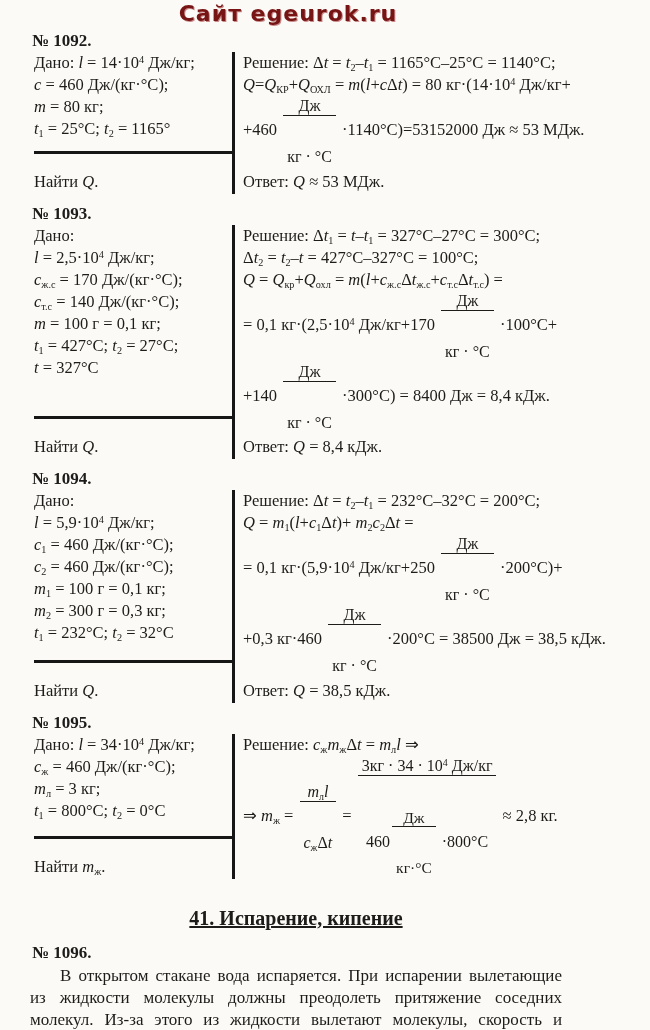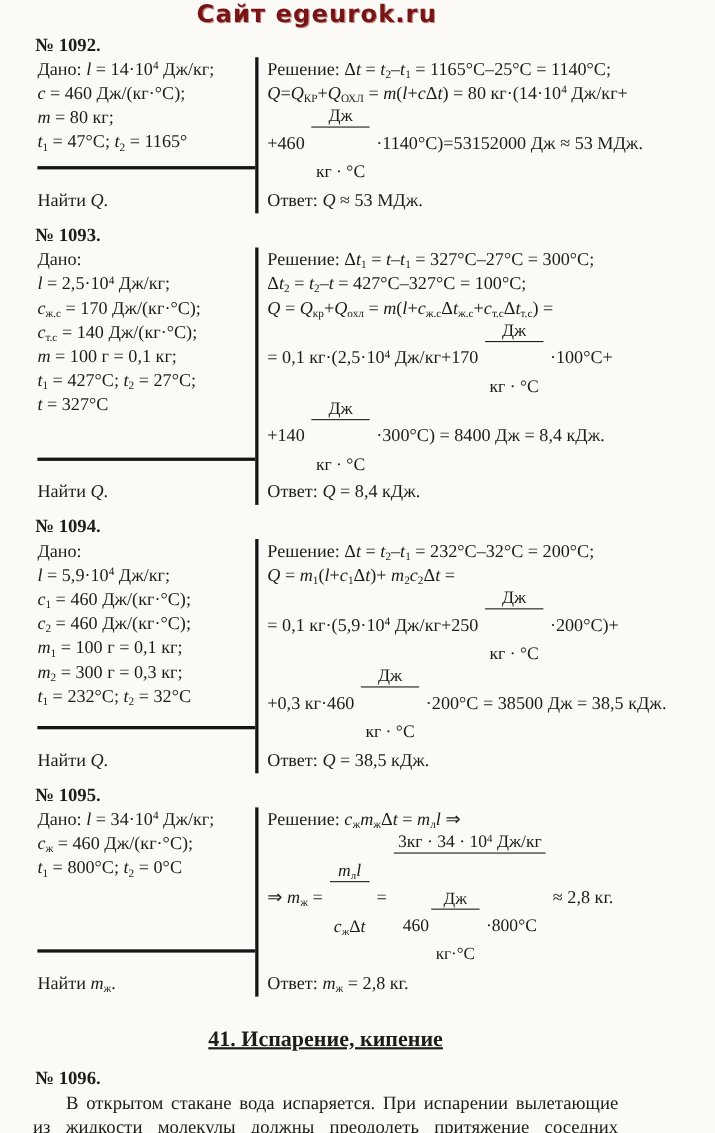--- a/index.html
+++ b/index.html
@@ -53,21 +53,21 @@
   <div class="content">
     <div>
         <section class="problem">
           <div class="prob-num">№ 1092.</div>
           <div class="prob-body">
             <div class="given-col">
               <div class="given-lines">
                 <div class="line"><span>Дано: </span><span class="it">l</span><span> = 14·10</span><sup>4</sup><span> Дж/кг;</span></div>
                 <div class="line"><span class="it">c</span><span> = 460 Дж/(кг·°С);</span></div>
                 <div class="line"><span class="it">m</span><span> = 80 кг;</span></div>
-                <div class="line"><span class="it">t</span><sub>1</sub><span> = 47°С; </span><span class="it">t</span><sub>2</sub><span> = 1165°</span></div>
+                <div class="line"><span class="it">t</span><sub>1</sub><span> = 25°С; </span><span class="it">t</span><sub>2</sub><span> = 1165°</span></div>
               </div>
               <div class="line find"><span>Найти </span><span class="it">Q</span><span>.</span></div>
             </div>
             <div class="sol-col">
               <div class="line"><span>Решение: Δ</span><span class="it">t</span><span> = </span><span class="it">t</span><sub>2</sub><span>–</span><span class="it">t</span><sub>1</sub><span> = 1165°С–25°С = 1140°С;</span></div>
               <div class="line"><span class="it">Q</span><span>=</span><span class="it">Q</span><sub>КР</sub><span>+</span><span class="it">Q</span><sub>ОХЛ</sub><span> = </span><span class="it">m</span><span>(</span><span class="it">l</span><span>+</span><span class="it">c</span><span>Δ</span><span class="it">t</span><span>) = 80 кг·(14·10</span><sup>4</sup><span> Дж/кг+</span></div>
               <div class="line"><span>+460 </span><span class="frac"><span class="num"><span>Дж</span></span><span class="den"><span>кг · °С</span></span></span><span> ·1140°С)=53152000 Дж ≈ 53 МДж.</span></div>
               <div class="line otvet"><span>Ответ: </span><span class="it">Q</span><span> ≈ 53 МДж.</span></div>
             </div>
           </div>
@@ -121,28 +121,28 @@
             </div>
           </div>
         </section>
         <section class="problem">
           <div class="prob-num">№ 1095.</div>
           <div class="prob-body">
             <div class="given-col">
               <div class="given-lines">
                 <div class="line"><span>Дано: </span><span class="it">l</span><span> = 34·10</span><sup>4</sup><span> Дж/кг;</span></div>
                 <div class="line"><span class="it">c</span><sub>ж</sub><span> = 460 Дж/(кг·°С);</span></div>
+                <div class="line"><span class="it">m</span><sub>л</sub><span> = 3 кг;</span></div>
                 <div class="line"><span class="it">t</span><sub>1</sub><span> = 800°С; </span><span class="it">t</span><sub>2</sub><span> = 0°С</span></div>
               </div>
               <div class="line find"><span>Найти </span><span class="it">m</span><sub>ж</sub><span>.</span></div>
             </div>
             <div class="sol-col">
               <div class="line"><span>Решение: </span><span class="it">c</span><sub>ж</sub><span class="it">m</span><sub>ж</sub><span>Δ</span><span class="it">t</span><span> = </span><span class="it">m</span><sub>л</sub><span class="it">l</span><span> ⇒</span></div>
               <div class="line"><span>⇒ </span><span class="it">m</span><sub>ж</sub><span> = </span><span class="frac"><span class="num"><span class="it">m</span><sub>л</sub><span class="it">l</span></span><span class="den"><span class="it">c</span><sub>ж</sub><span>Δ</span><span class="it">t</span></span></span><span> = </span><span class="frac"><span class="num"><span>3кг · 34 · 10</span><sup>4</sup><span> Дж/кг</span></span><span class="den"><span>460</span><span class="frac"><span class="num"><span>Дж</span></span><span class="den"><span>кг·°С</span></span></span><span> ·800°С</span></span></span><span> ≈ 2,8 кг.</span></div>
-              <div class="line otvet"><span>Ответ: </span><span class="it">m</span><sub>ж</sub><span> = 2,8 кг.</span></div>
             </div>
           </div>
         </section>
       </div>
 
     <h2 class="section-title">41. Испарение, кипение</h2>
 
     <div class="prob-num">№ 1096.</div>
 
     <p class="para">В открытом стакане вода испаряется. При испарении вылетающие из жидкости молекулы должны преодолеть притяжение соседних молекул. Из-за этого из жидкости вылетают молекулы, скорость и кинетическая энергия которых наибольшая. В результате, средняя кинетическая энергия оставшихся молекул и температура жидкости уменьшается относительно окружающей среды.</p>

